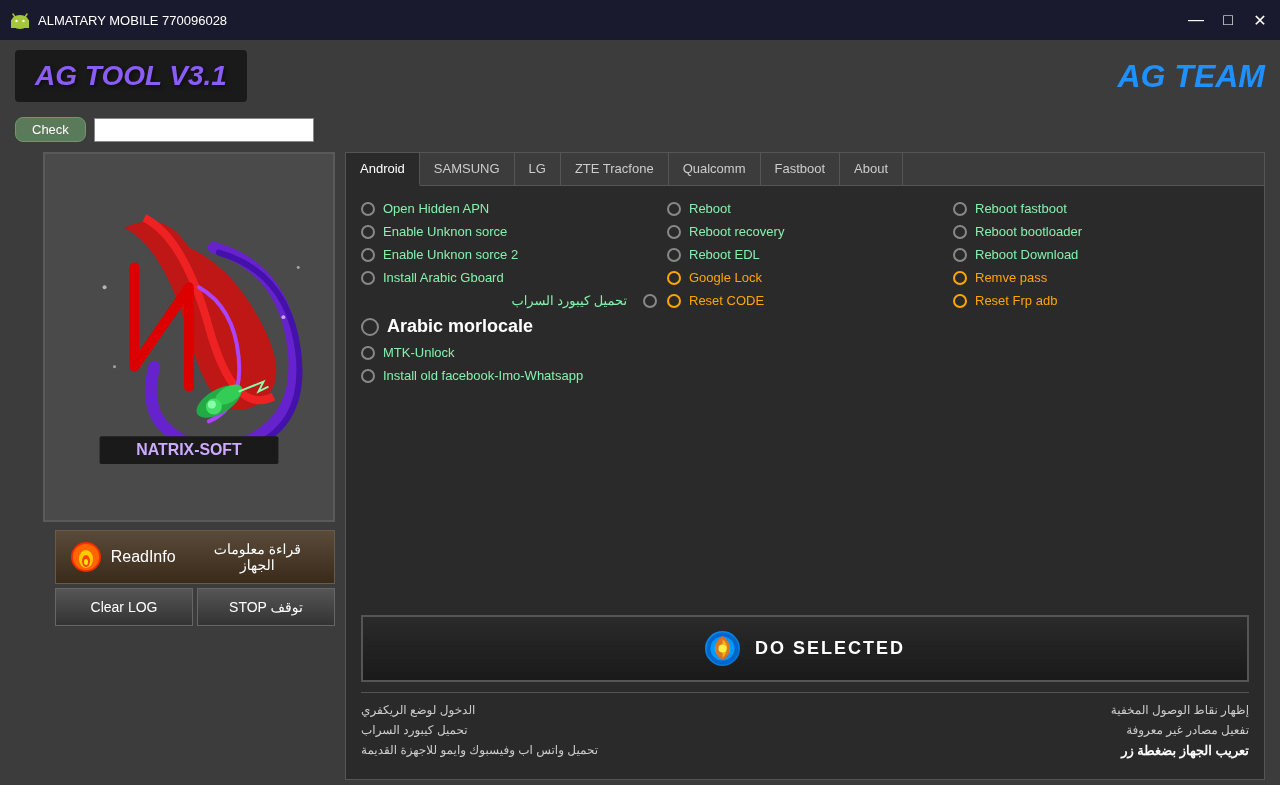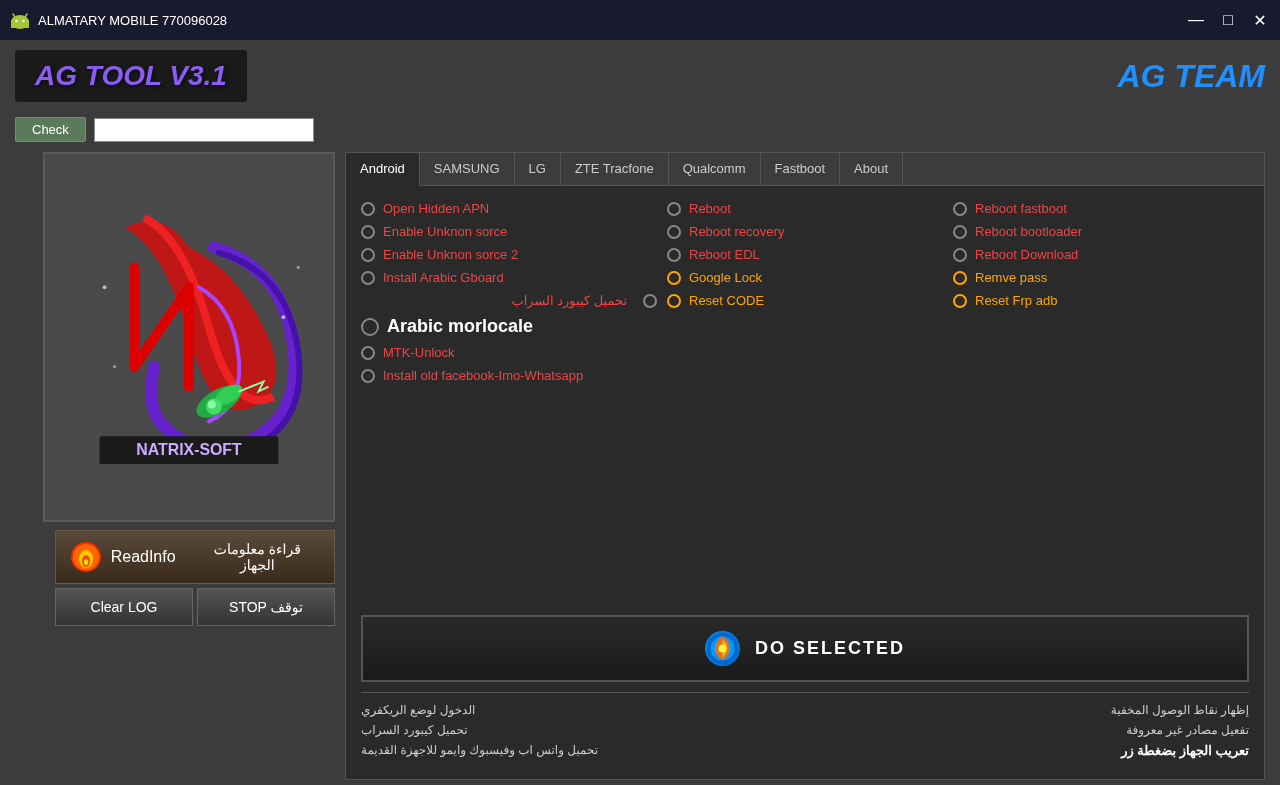--- a/index.html
+++ b/index.html
@@ -83,21 +83,21 @@
       align-items: center;
       gap: 8px;
     }
     .check-btn {
       background: #5a7a5a;
       color: white;
       border: 1px solid #6a9a6a;
       padding: 4px 16px;
       font-size: 13px;
       cursor: pointer;
-      border-radius: 2px;
+      border-radius: 8px;
     }
     .check-input {
       background: white;
       border: 1px solid #888;
       height: 24px;
       width: 220px;
     }
 
     
     .content-area {
@@ -242,21 +242,21 @@
     .right-options {
       display: flex;
       flex-direction: column;
       gap: 8px;
     }
 
     .radio-option {
       display: flex;
       align-items: center;
       gap: 8px;
-      color: #ef4444;
+      color: #86efac;
       font-size: 13px;
       cursor: pointer;
     }
     .radio-option.arabic-large {
       font-size: 18px;
       font-weight: bold;
       color: white;
     }
     .radio-option.orange {
       color: #ffa500;

